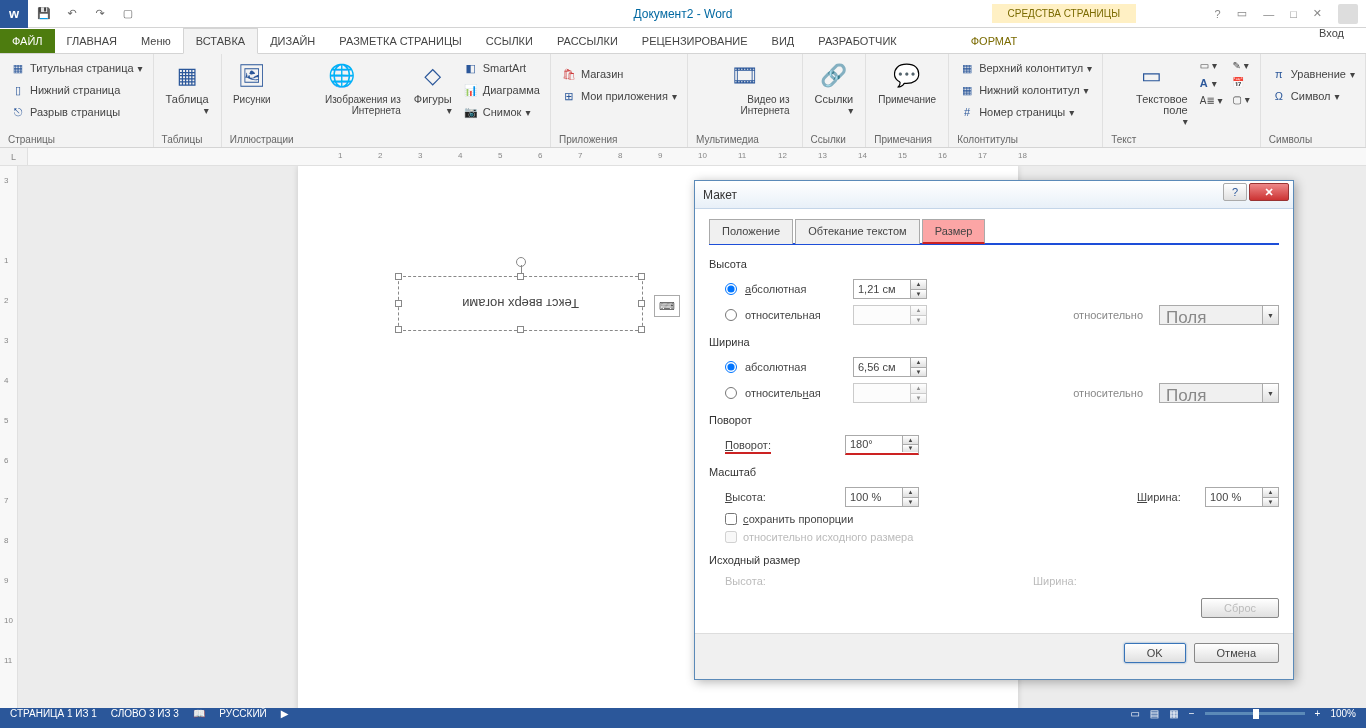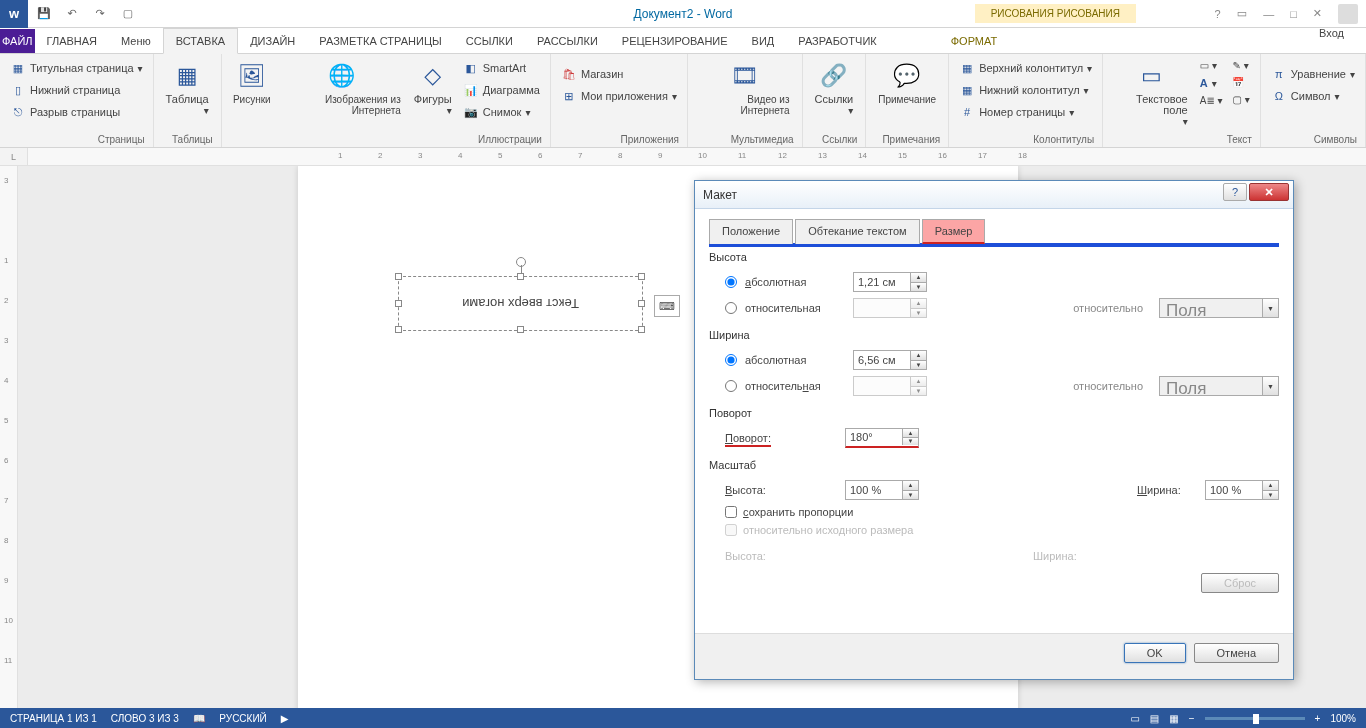--- a/index.html
+++ b/index.html
@@ -8,28 +8,28 @@
 .tb-icon{width:28px;height:28px;background:#2b579a;color:#fff;display:flex;align-items:center;justify-content:center;font-weight:bold;font-size:13px}
 .qat{display:flex;gap:12px;margin-left:8px;align-items:center}
 .qat-btn{width:16px;height:16px;display:flex;align-items:center;justify-content:center;color:#666}
 .title-center{position:absolute;left:50%;transform:translateX(-50%);color:#0369a1;font-size:12px}
 .drawing-tools{position:absolute;right:230px;background:#fff0c4;padding:4px 16px;color:#7a6a00;font-size:10px}
 .wctl{position:absolute;right:8px;display:flex;gap:16px;align-items:center}
 .wctl span{color:#888}
 .wuser{width:20px;height:20px;background:#ddd;border-radius:2px}
 .ribbon-tabs{height:26px;background:#fff;display:flex;align-items:flex-end;border-bottom:1px solid #d4d4d4}
 .rtab{padding:6px 12px;font-size:11px;color:#444;cursor:pointer}
-.rtab.file{background:#4c1d95;color:#fff;padding:6px 2px}
+.rtab.file{background:#4d7c0f;color:#fff;padding:6px 12px}
 .rtab.active{background:#f3f3f3;border:1px solid #d4d4d4;border-bottom:1px solid #f3f3f3;margin-bottom:-1px}
 .rtab.fmt{color:#7a6a00}
 .rlogin{margin-left:auto;margin-right:12px;padding:14px 10px;color:#444}
 .ribbon{height:94px;background:#f3f3f3;border-bottom:1px solid #d4d4d4;display:flex}
 .rgroup{border-right:1px solid #e0e0e0;padding:4px 8px 2px;display:flex;flex-direction:column;justify-content:space-between}
 .rgroup-body{display:flex;gap:6px;align-items:flex-start;flex:1}
-.rgroup-label{text-align:right;color:#666;font-size:10px;margin-top:2px}
+.rgroup-label{text-align:left;color:#666;font-size:10px;margin-top:2px}
 .rbtn-v{display:flex;flex-direction:column;align-items:center;gap:2px;padding:2px 4px;cursor:pointer;min-width:44px}
 .rbtn-v-icon{width:32px;height:32px;display:flex;align-items:center;justify-content:center;font-size:22px;color:#2b579a}
 .rbtn-v-label{font-size:10px;text-align:right;line-height:11px}
 .rbtn-h{display:flex;align-items:center;gap:4px;padding:2px 2px;cursor:pointer;font-size:10px;white-space:nowrap}
 .rbtn-h-icon{width:16px;height:16px;display:flex;align-items:center;justify-content:center;color:#2b579a}
 .vstack{display:flex;flex-direction:column;gap:2px}
 .ruler-area{height:18px;background:#fff;border-bottom:1px solid #e0e0e0;position:relative;display:flex}
 .ruler-corner{width:28px;background:#f3f3f3;border-right:1px solid #e0e0e0;display:flex;align-items:center;justify-content:center;font-size:9px;color:#888}
 .ruler-h{flex:1;position:relative;background:#f8f8f8}
 .ruler-mark{position:absolute;top:3px;font-size:8px;color:#888}
@@ -45,21 +45,21 @@
 .rot-handle{position:absolute;left:50%;top:-20px;width:10px;height:10px;border:1px solid #888;border-radius:50%;background:#fff;margin-left:-5px}
 .rot-line{position:absolute;left:50%;top:-12px;width:1px;height:12px;background:#888}
 .layout-icon{position:absolute;right:-38px;top:18px;width:26px;height:22px;border:1px solid #aaa;background:#fff;display:flex;align-items:center;justify-content:center}
 .dialog{position:absolute;left:694px;top:180px;width:600px;height:500px;background:#f0f0f0;border:1px solid #5b8ab8;box-shadow:2px 2px 10px rgba(0,0,0,0.3)}
 .dlg-title{height:28px;background:linear-gradient(#fff,#e8f0f8);border-bottom:1px solid #c4d5e8;display:flex;align-items:center;padding:0 8px;position:relative}
 .dlg-title-text{font-size:12px;color:#333}
 .dlg-ctl{position:absolute;right:4px;top:2px;display:flex;gap:2px}
 .dlg-help{width:24px;height:18px;border:1px solid #aaa;background:linear-gradient(#fff,#e0e0e0);border-radius:2px;display:flex;align-items:center;justify-content:center;font-size:11px;color:#2b579a}
 .dlg-close{width:40px;height:18px;background:linear-gradient(#e88,#c33);border:1px solid #933;border-radius:2px;display:flex;align-items:center;justify-content:center;color:#fff;font-weight:bold}
 .dlg-body{padding:10px 14px;background:#fff;height:424px}
-.dtabs{display:flex;border-bottom:4px solid #1d4ed8;margin-bottom:4px}
+.dtabs{display:flex;border-bottom:2px solid #1d4ed8;margin-bottom:13px}
 .dtab{padding:5px 12px;border:1px solid #aaa;border-bottom:none;background:#f0f0f0;margin-right:2px;margin-bottom:-1px;cursor:pointer;font-size:11px}
 .dtab.active{background:#fca5a5;border-bottom:2px solid #c22}
 .dsection{margin-bottom:8px}
 .dsection-title{font-size:11px;color:#333;margin-bottom:6px}
 .drow{display:flex;align-items:center;padding:3px 0 3px 16px;gap:8px}
 .drow label{font-size:11px;min-width:100px}
 .radio{width:12px;height:12px}
 .spin{display:flex;border:1px solid #aaa;height:20px;width:74px}
 .spin input{border:none;width:56px;padding:0 4px;font-size:11px;outline:none}
 .spin-btns{width:16px;border-left:1px solid #aaa;display:flex;flex-direction:column}
@@ -69,40 +69,40 @@
 .combo span{flex:1;padding:2px 6px;font-size:17px;color:#888}
 .combo-arrow{width:16px;border-left:1px solid #aaa;background:linear-gradient(#fff,#e0e0e0);display:flex;align-items:center;justify-content:center;font-size:7px}
 .rel-lbl{font-size:11px;color:#888;margin-left:auto;margin-right:8px}
 .underline-red{border-bottom:2px solid #c22;padding-bottom:1px}
 .chk-row{display:flex;align-items:center;gap:6px;padding:3px 0 3px 16px}
 .chk{width:12px;height:12px}
 .dlg-footer{height:38px;border-top:1px solid #ddd;background:#f0f0f0;display:flex;align-items:center;justify-content:flex-end;padding:0 14px;gap:8px}
 .dbtn{padding:3px 22px;border:1px solid #888;background:linear-gradient(#fff,#e0e0e0);border-radius:2px;font-size:11px;cursor:pointer}
 .dbtn.primary{border:1px solid #3874b8;box-shadow:0 0 2px #5b8ab8}
 .dbtn.disabled{color:#aaa}
-.statusbar{position:absolute;bottom:0;left:0;right:0;height:20px;background:#2b579a;display:flex;align-items:center;padding:0 10px;gap:14px}
+.statusbar{position:absolute;bottom:0;left:0;right:0;height:20px;background:#2b579a;display:flex;align-items:flex-start;padding:0 10px;gap:14px}
 .statusbar span{color:#fff;font-size:10px}
 .sb-right{margin-left:auto;display:flex;gap:10px;align-items:center}
 .zoom-track{width:100px;height:3px;background:#5b8ab8;position:relative}
 .zoom-thumb{position:absolute;left:48px;top:-3px;width:6px;height:10px;background:#fff}
 .disabled{color:#bbb!important}
 </style>
 </head>
 <body>
 
 <div class="titlebar">
   <div class="tb-icon">w</div>
   <div class="qat">
     <span class="qat-btn">💾</span>
     <span class="qat-btn">↶</span>
     <span class="qat-btn">↷</span>
     <span class="qat-btn">▢</span>
   </div>
   <div class="title-center">Документ2 - Word</div>
-  <div class="drawing-tools">РИСОВАНИЯ РИСОВАНИЯ</div>
+  <div class="drawing-tools">СРЕДСТВА СТРАНИЦЫ</div>
   <div class="wctl">
     <span>?</span>
     <span>▭</span>
     <span>—</span>
     <span>□</span>
     <span>✕</span>
     <div class="wuser"></div>
   </div>
 </div>
 
@@ -429,20 +429,21 @@
           <input type="checkbox" class="chk" style="">
           <label><u>с</u>охранить пропорции</label>
         </div>
       <div class="chk-row">
           <input type="checkbox" class="chk" disabled="" style="">
           <label class="disabled">относительно исходного размера</label>
         </div>
     </div>
 
     <div class="dsection">
+      <div class="dsection-title">Исходный размер</div>
       <div class="drow">
         <label class="disabled">Высота:</label>
         <label class="disabled" style="margin-left:200px">Ширина:</label>
       </div>
     </div>
     <div style="text-align:right;margin-top:7px"><button class="dbtn disabled">Сброс</button></div>
   </div>
   <div class="dlg-footer">
     <button class="dbtn primary">OK</button>
     <button class="dbtn">Отмена</button>

